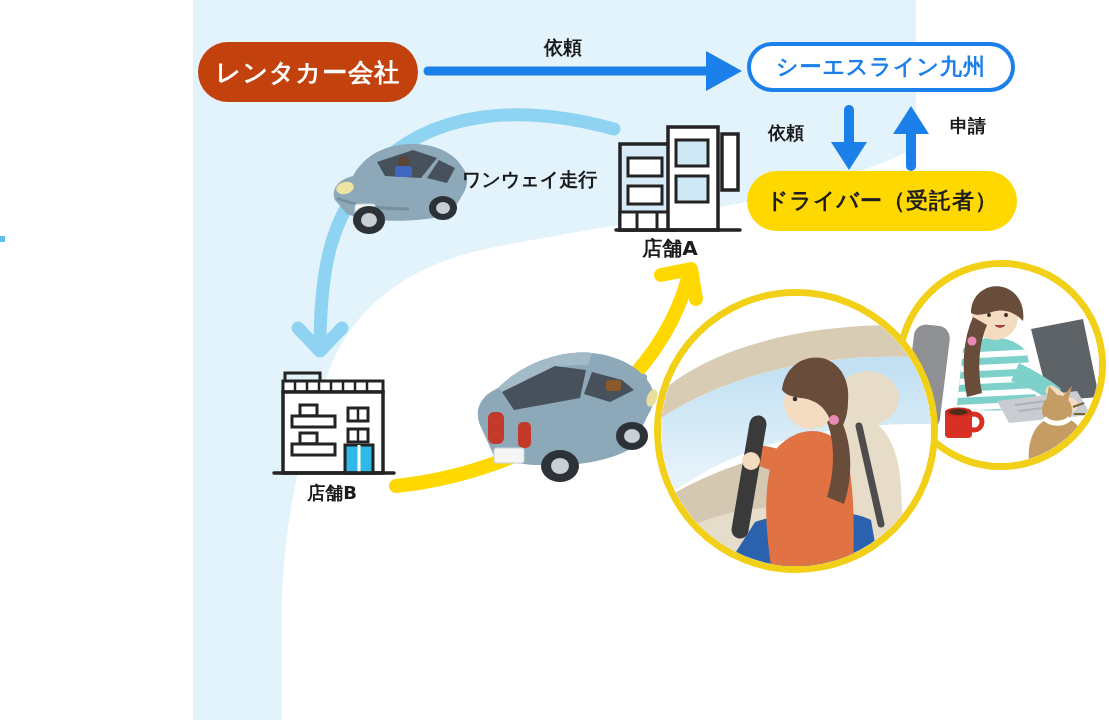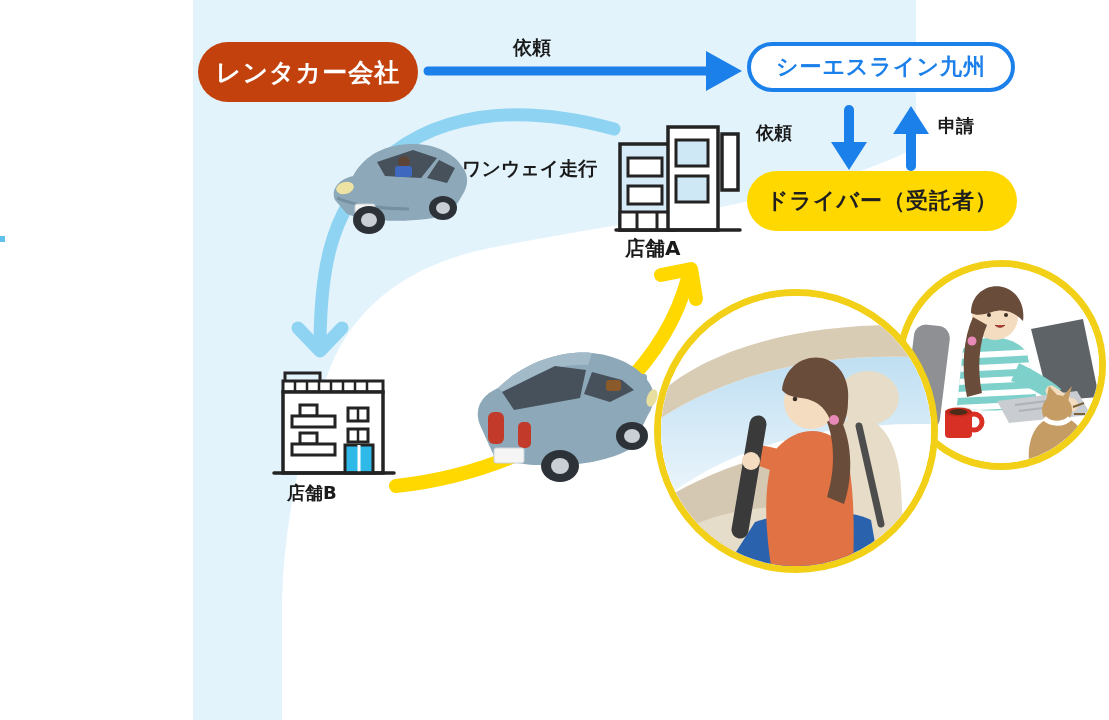--- a/index.html
+++ b/index.html
@@ -10,25 +10,25 @@
   .abs{position:absolute;}
   svg{display:block;}
   .pill{
     position:absolute;display:flex;align-items:center;justify-content:center;
     font-weight:700;border-radius:32px;box-sizing:border-box;text-align:center;
     letter-spacing:1px;white-space:nowrap;
   }
   .pill-rental{left:198px;top:42px;width:220px;height:60px;background:#c2410c;color:#fff;font-size:25px;}
   .pill-csline{left:747px;top:42px;width:268px;height:50px;background:#fff;border:4px solid #1C80EA;color:#1C80EA;font-size:22px;}
   .pill-driver{left:747px;top:171px;width:270px;height:60px;background:#FFD800;color:#1F1F1F;font-size:22px;text-align:center;}
-  .lbl{position:absolute;font-weight:700;color:#1A1A1A;text-align:left;white-space:nowrap;}
+  .lbl{position:absolute;font-weight:700;color:#1A1A1A;text-align:center;white-space:nowrap;}
   .lbl-request-top{left:513px;top:35px;width:100px;font-size:19px;}
   .lbl-request-down{left:756px;top:121px;width:60px;font-size:18px;}
   .lbl-apply-up{left:938px;top:114px;width:60px;font-size:18px;}
-  .lbl-oneway{left:462px;top:156px;width:160px;font-size:19px;text-align:left;}
+  .lbl-oneway{left:462px;top:167px;width:160px;font-size:19px;text-align:left;}
   .lbl-store-a{left:625px;top:235px;width:90px;font-size:20px;}
   .lbl-store-b{left:287px;top:481px;width:90px;font-size:18px;}
   .photo{
     position:absolute;border-radius:50%;border:7px solid #F2D017;background:#fff;overflow:hidden;
   }
   .photo-driving{left:654px;top:289px;width:270px;height:270px;}
   .photo-remote{left:896px;top:260px;width:196px;height:196px;}
   .accent-dot{position:absolute;left:0;top:236px;width:5px;height:6px;background:#5FC1EC;}
 </style>
 </head>

